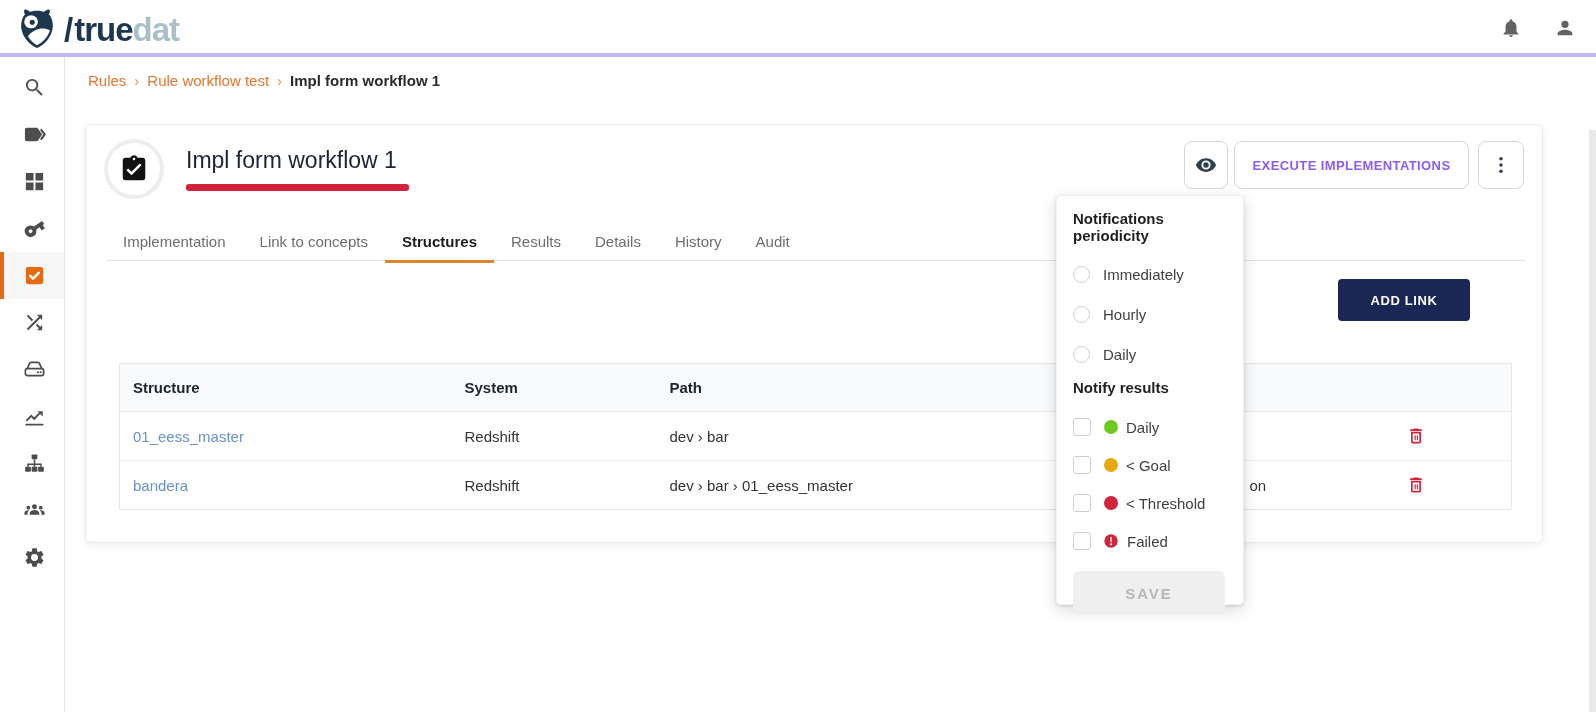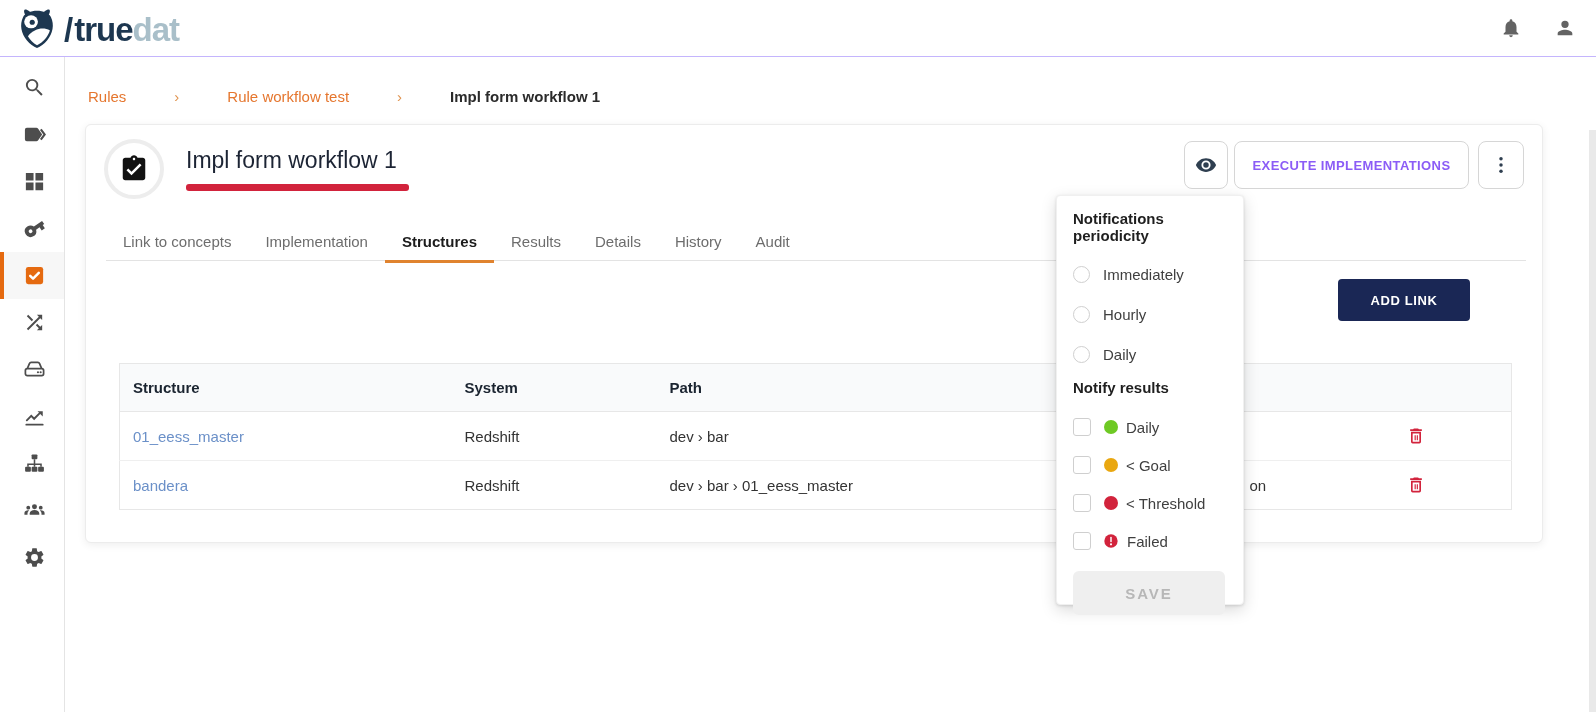--- a/index.html
+++ b/index.html
@@ -1,36 +1,36 @@
 <!DOCTYPE html>
 <html><head>
 <meta charset="utf-8">
 <style>
   * { margin:0; padding:0; box-sizing:border-box; }
   html,body { width:1596px; height:712px; }
   body { font-family:"Liberation Sans", sans-serif; background:#fff; position:relative; overflow:hidden; color:#333; }
 
   
-  .topbar { position:absolute; left:0; top:0; width:1596px; height:57px; background:#fff; border-bottom:1px solid #c4b5fd; z-index:5; }
+  .topbar { position:absolute; left:0; top:0; width:1596px; height:57px; background:#fff; border-bottom:4px solid #c4b5fd; z-index:5; }
   .logo { position:absolute; left:14px; top:6px; display:flex; align-items:center; cursor:pointer; }
   .logo-word { font-size:33px; font-weight:bold; letter-spacing:-1px; margin-left:4px; color:#1d3750; }
   .logo-word .lt-slash { margin-right:2px; }
   .logo-word .lt-sec { color:#a9bfc9; }
   .top-ico { position:absolute; top:17px; width:22px; height:22px; cursor:pointer; }
   .top-ico.bell { left:1500px; }
   .top-ico.user { left:1554px; }
 
   
   .sidebar { position:absolute; left:0; top:57px; width:65px; height:655px; background:#fff; border-right:1px solid #e4e4e4; padding-top:7px; z-index:4; }
   .side-item { height:47px; display:flex; align-items:center; justify-content:center; border-left:4px solid transparent; cursor:pointer; }
   .side-item.active { background:#f7f7f7; border-left-color:#e56a10; }
   .side-item svg { width:23px; height:23px; }
 
   
-  .breadcrumb { position:absolute; left:88px; top:88px; font-size:15px; display:flex; align-items:flex-start; z-index:2;gap:40px; }
+  .breadcrumb { position:absolute; left:88px; top:72px; font-size:15px; display:flex; align-items:flex-start; z-index:2; }
   .crumb { color:#e5762e; cursor:pointer; }
   .crumb-sep { color:#e0934e; margin:0 8px; font-size:15px; }
   .crumb.current { color:#2b2b2b; font-weight:bold; cursor:default; }
 
   
   .card { position:absolute; left:85px; top:124px; width:1458px; height:419px; background:#fff; border:1px solid #ececec; border-radius:6px; box-shadow:0 2px 8px rgba(0,0,0,.07); z-index:2; }
   .avatar { position:absolute; left:18px; top:14px; width:60px; height:60px; border:4px solid #ededed; border-radius:50%; display:flex; align-items:center; justify-content:center; background:#fff; }
   .avatar svg { width:30px; height:30px; }
   .page-title { position:absolute; left:100px; top:22px; font-size:23px; color:#1c2434; }
   .title-bar { position:absolute; left:100px; top:59px; width:223px; height:7px; background:#d2233c; border-radius:3px; }
@@ -219,22 +219,22 @@
     <svg viewBox="0 0 24 24">
         <g fill="#2f3f50">
           <circle cx="12" cy="5.2" r="1.9"></circle>
           <circle cx="12" cy="12" r="1.9"></circle>
           <circle cx="12" cy="18.8" r="1.9"></circle>
         </g>
       </svg>
   </div>
 
   <div class="tabs">
+    <div class="tab">Implementation</div>
     <div class="tab">Link to concepts</div>
-    <div class="tab">Implementation</div>
     <div class="tab active">Structures</div>
     <div class="tab">Results</div>
     <div class="tab">Details</div>
     <div class="tab">History</div>
     <div class="tab">Audit</div>
   </div>
 
   <button class="addlink">ADD LINK</button>
 
   <table class="tbl">

